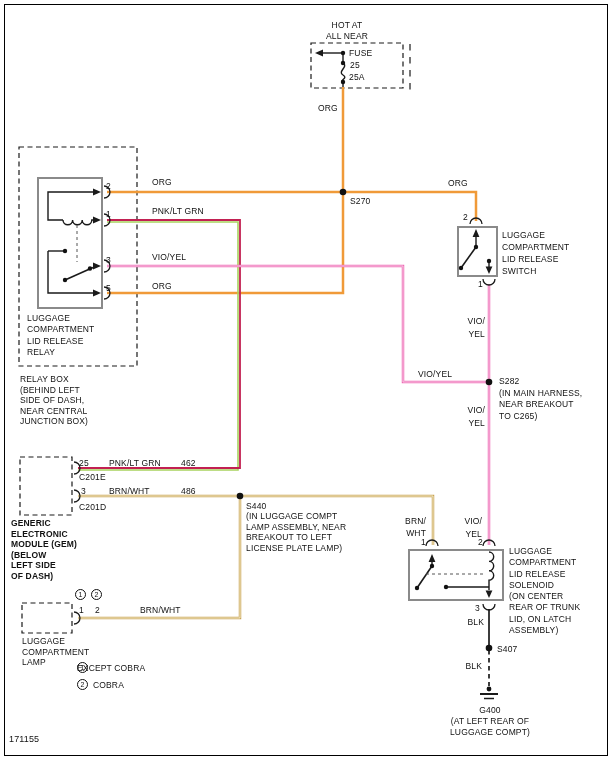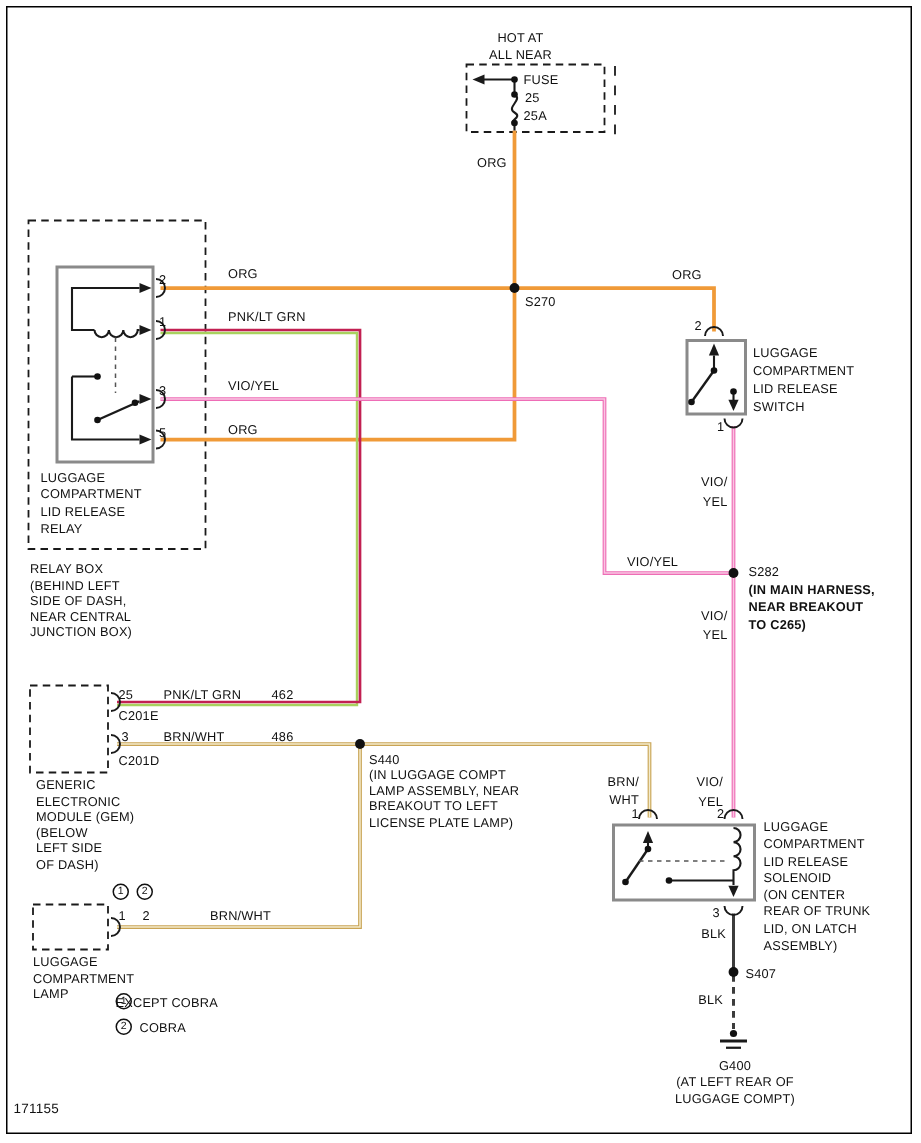--- a/index.html
+++ b/index.html
@@ -180,35 +180,35 @@
   <div class="lbl lh12" style="left:502px;top:229px;">LUGGAGE
 COMPARTMENT
 LID RELEASE
 SWITCH</div>
   <div class="lbl" style="left:478px;top:279px;">1</div>
 
   <div class="lbl lh13 ra" style="left:455px;top:315px;width:30px;">VIO/
 YEL</div>
   <div class="lbl" style="left:418px;top:369px;">VIO/YEL</div>
   <div class="lbl" style="left:499px;top:376px;">S282</div>
-  <div class="lbl lh11" style="left:499px;top:388px;font-weight:bold;">(IN MAIN HARNESS,
+  <div class="lbl lh11" style="left:499px;top:388px;">(IN MAIN HARNESS,
 NEAR BREAKOUT
 TO C265)</div>
   <div class="lbl lh13 ra" style="left:455px;top:404px;width:30px;">VIO/
 YEL</div>
 
   <div class="lbl" style="left:79px;top:458px;">25</div>
   <div class="lbl" style="left:109px;top:458px;">PNK/LT GRN</div>
   <div class="lbl" style="left:181px;top:458px;">462</div>
   <div class="lbl" style="left:79px;top:472px;">C201E</div>
   <div class="lbl" style="left:81px;top:486px;">3</div>
   <div class="lbl" style="left:109px;top:486px;">BRN/WHT</div>
   <div class="lbl" style="left:181px;top:486px;">486</div>
   <div class="lbl" style="left:79px;top:502px;">C201D</div>
-  <div class="lbl" style="left:24px;top:518px;">GENERIC
+  <div class="lbl" style="left:11px;top:518px;font-weight:bold;">GENERIC
 ELECTRONIC
 MODULE (GEM)
 (BELOW
 LEFT SIDE
 OF DASH)</div>
 
   <div class="lbl" style="left:246px;top:501px;">S440</div>
   <div class="lbl" style="left:246px;top:511px;">(IN LUGGAGE COMPT
 LAMP ASSEMBLY, NEAR
 BREAKOUT TO LEFT

